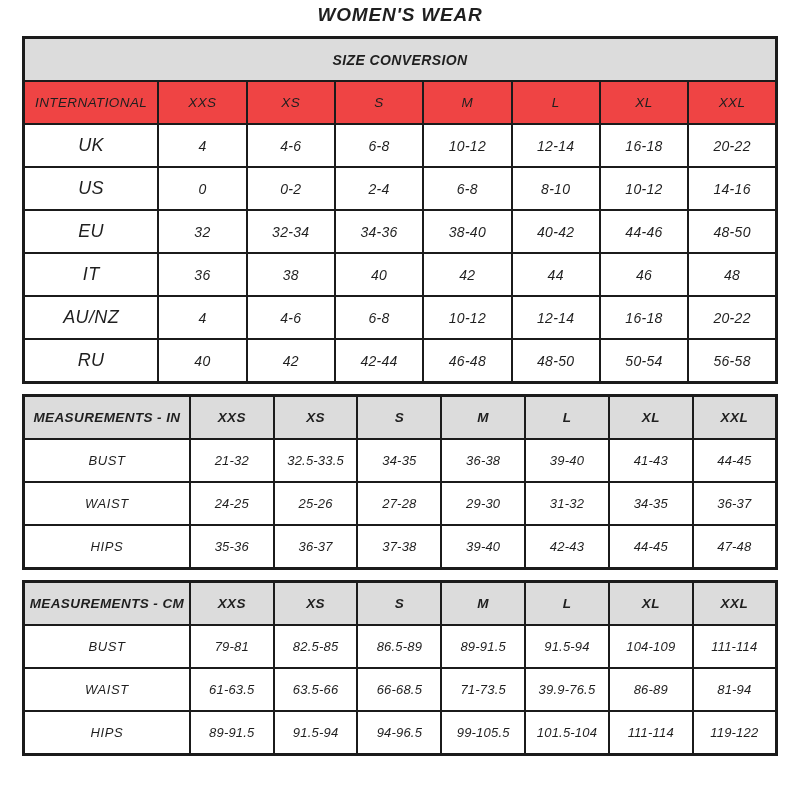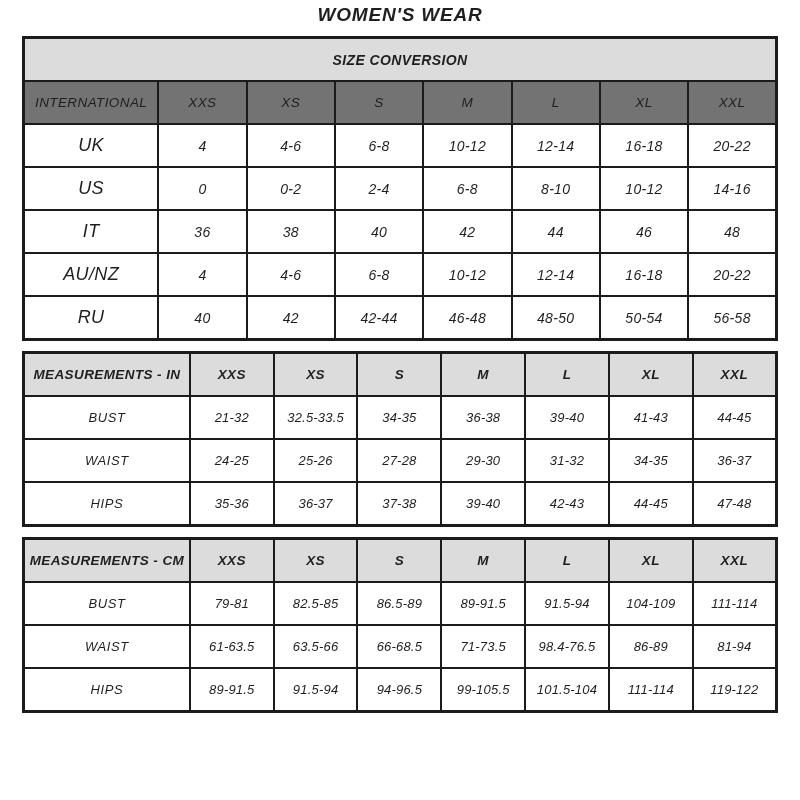--- a/index.html
+++ b/index.html
@@ -43,21 +43,21 @@
     white-space: nowrap;
   }
   .grid th.banner {
     background: var(--header-bg, #dcdcdc);
     font-weight: 700;
     font-size: 14px;
     letter-spacing: 0.4px;
   }
   
   .t1 tr.cols th {
-    background: #737373;
+    background: #ef4444;
     font-weight: 400;
     font-size: 13.5px;
     letter-spacing: 0.4px;
   }
   .t1 td.row-label {
     font-size: 18px;
     letter-spacing: 0.4px;
   }
   .t1 td.value-cell {
     font-size: 14px;
@@ -123,20 +123,30 @@
         </tr>
         <tr>
           <td class="row-label">US</td>
           <td class="value-cell">0</td>
           <td class="value-cell">0-2</td>
           <td class="value-cell">2-4</td>
           <td class="value-cell">6-8</td>
           <td class="value-cell">8-10</td>
           <td class="value-cell">10-12</td>
           <td class="value-cell">14-16</td>
+        </tr>
+        <tr>
+          <td class="row-label">EU</td>
+          <td class="value-cell">32</td>
+          <td class="value-cell">32-34</td>
+          <td class="value-cell">34-36</td>
+          <td class="value-cell">38-40</td>
+          <td class="value-cell">40-42</td>
+          <td class="value-cell">44-46</td>
+          <td class="value-cell">48-50</td>
         </tr>
         <tr>
           <td class="row-label">IT</td>
           <td class="value-cell">36</td>
           <td class="value-cell">38</td>
           <td class="value-cell">40</td>
           <td class="value-cell">42</td>
           <td class="value-cell">44</td>
           <td class="value-cell">46</td>
           <td class="value-cell">48</td>
@@ -250,21 +260,21 @@
           <td class="value-cell">91.5-94</td>
           <td class="value-cell">104-109</td>
           <td class="value-cell">111-114</td>
         </tr>
         <tr>
           <td class="row-label">WAIST</td>
           <td class="value-cell">61-63.5</td>
           <td class="value-cell">63.5-66</td>
           <td class="value-cell">66-68.5</td>
           <td class="value-cell">71-73.5</td>
-          <td class="value-cell">98.4-76.5</td>
+          <td class="value-cell">39.9-76.5</td>
           <td class="value-cell">86-89</td>
           <td class="value-cell">81-94</td>
         </tr>
         <tr>
           <td class="row-label">HIPS</td>
           <td class="value-cell">89-91.5</td>
           <td class="value-cell">91.5-94</td>
           <td class="value-cell">94-96.5</td>
           <td class="value-cell">99-105.5</td>
           <td class="value-cell">101.5-104</td>

